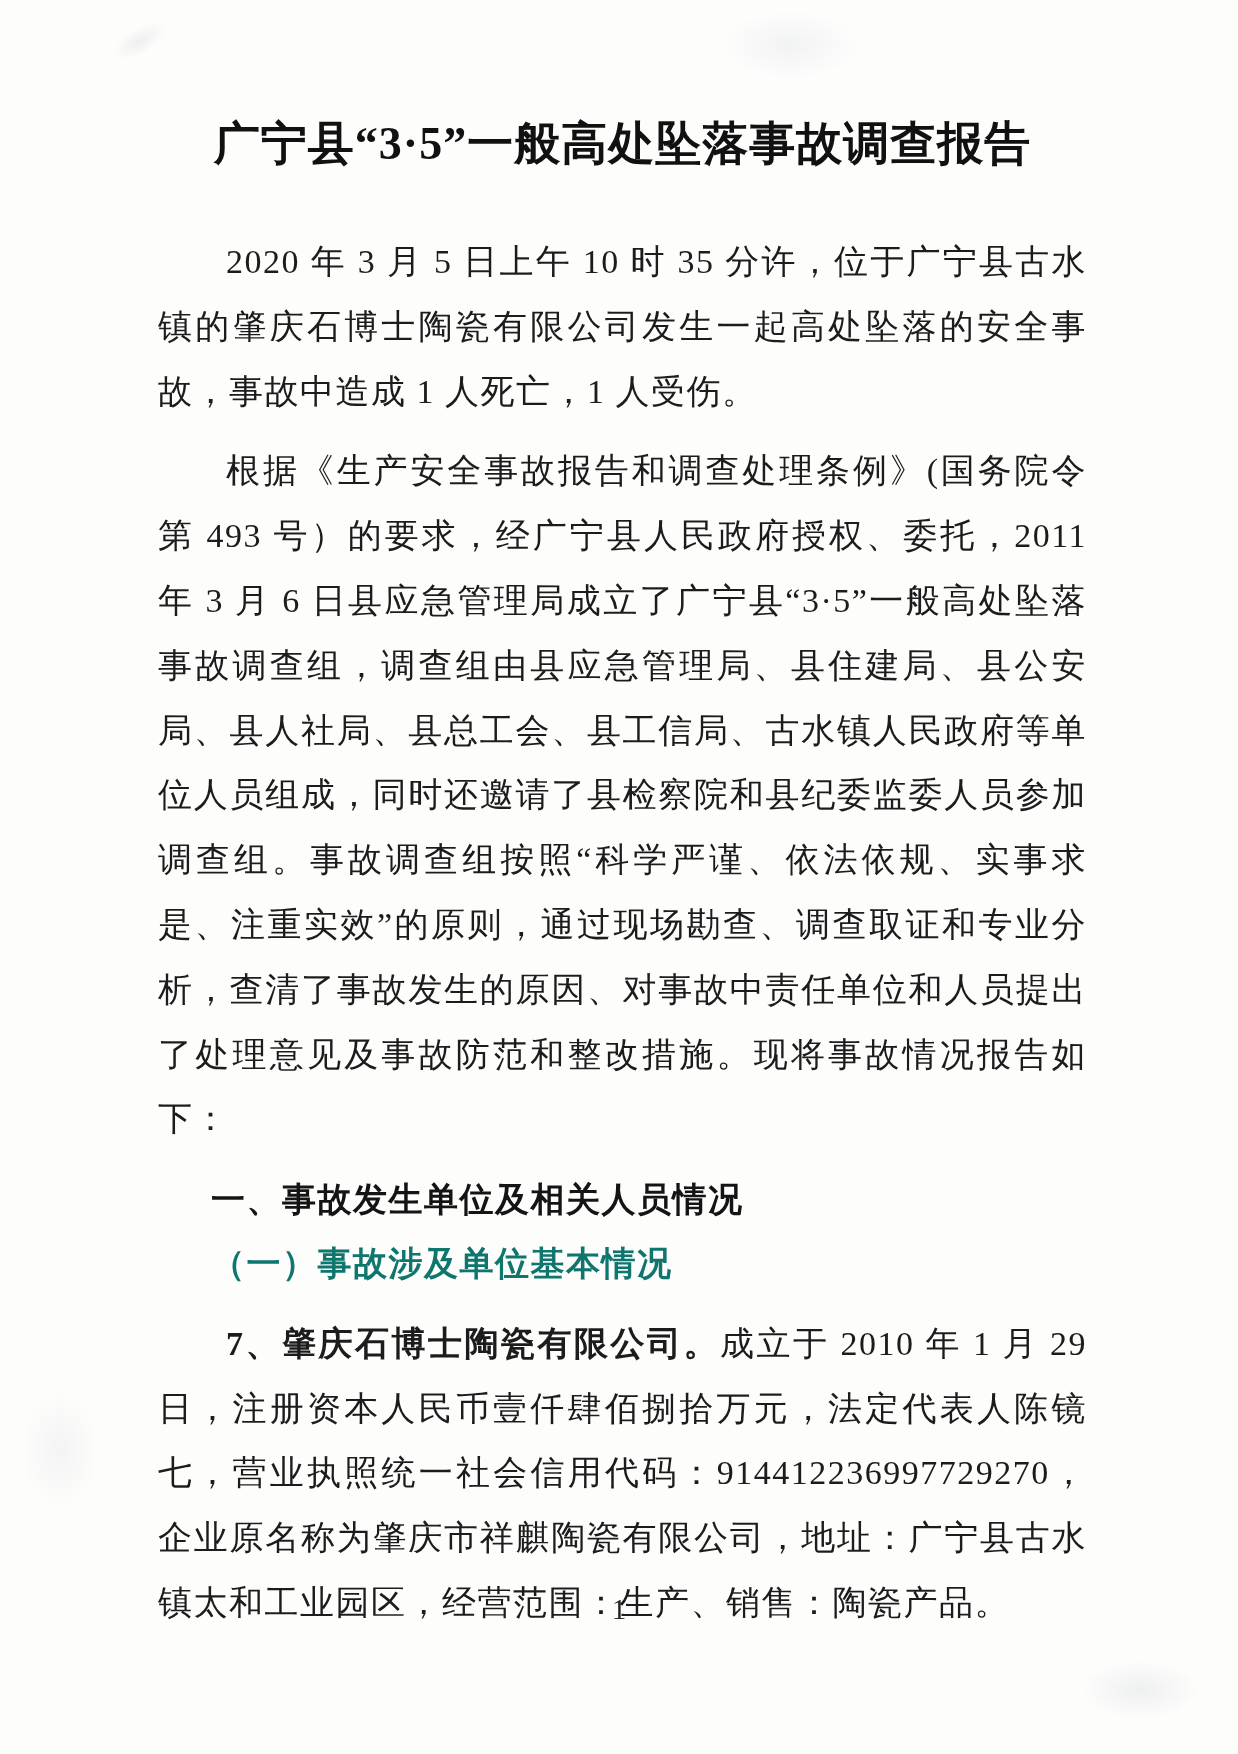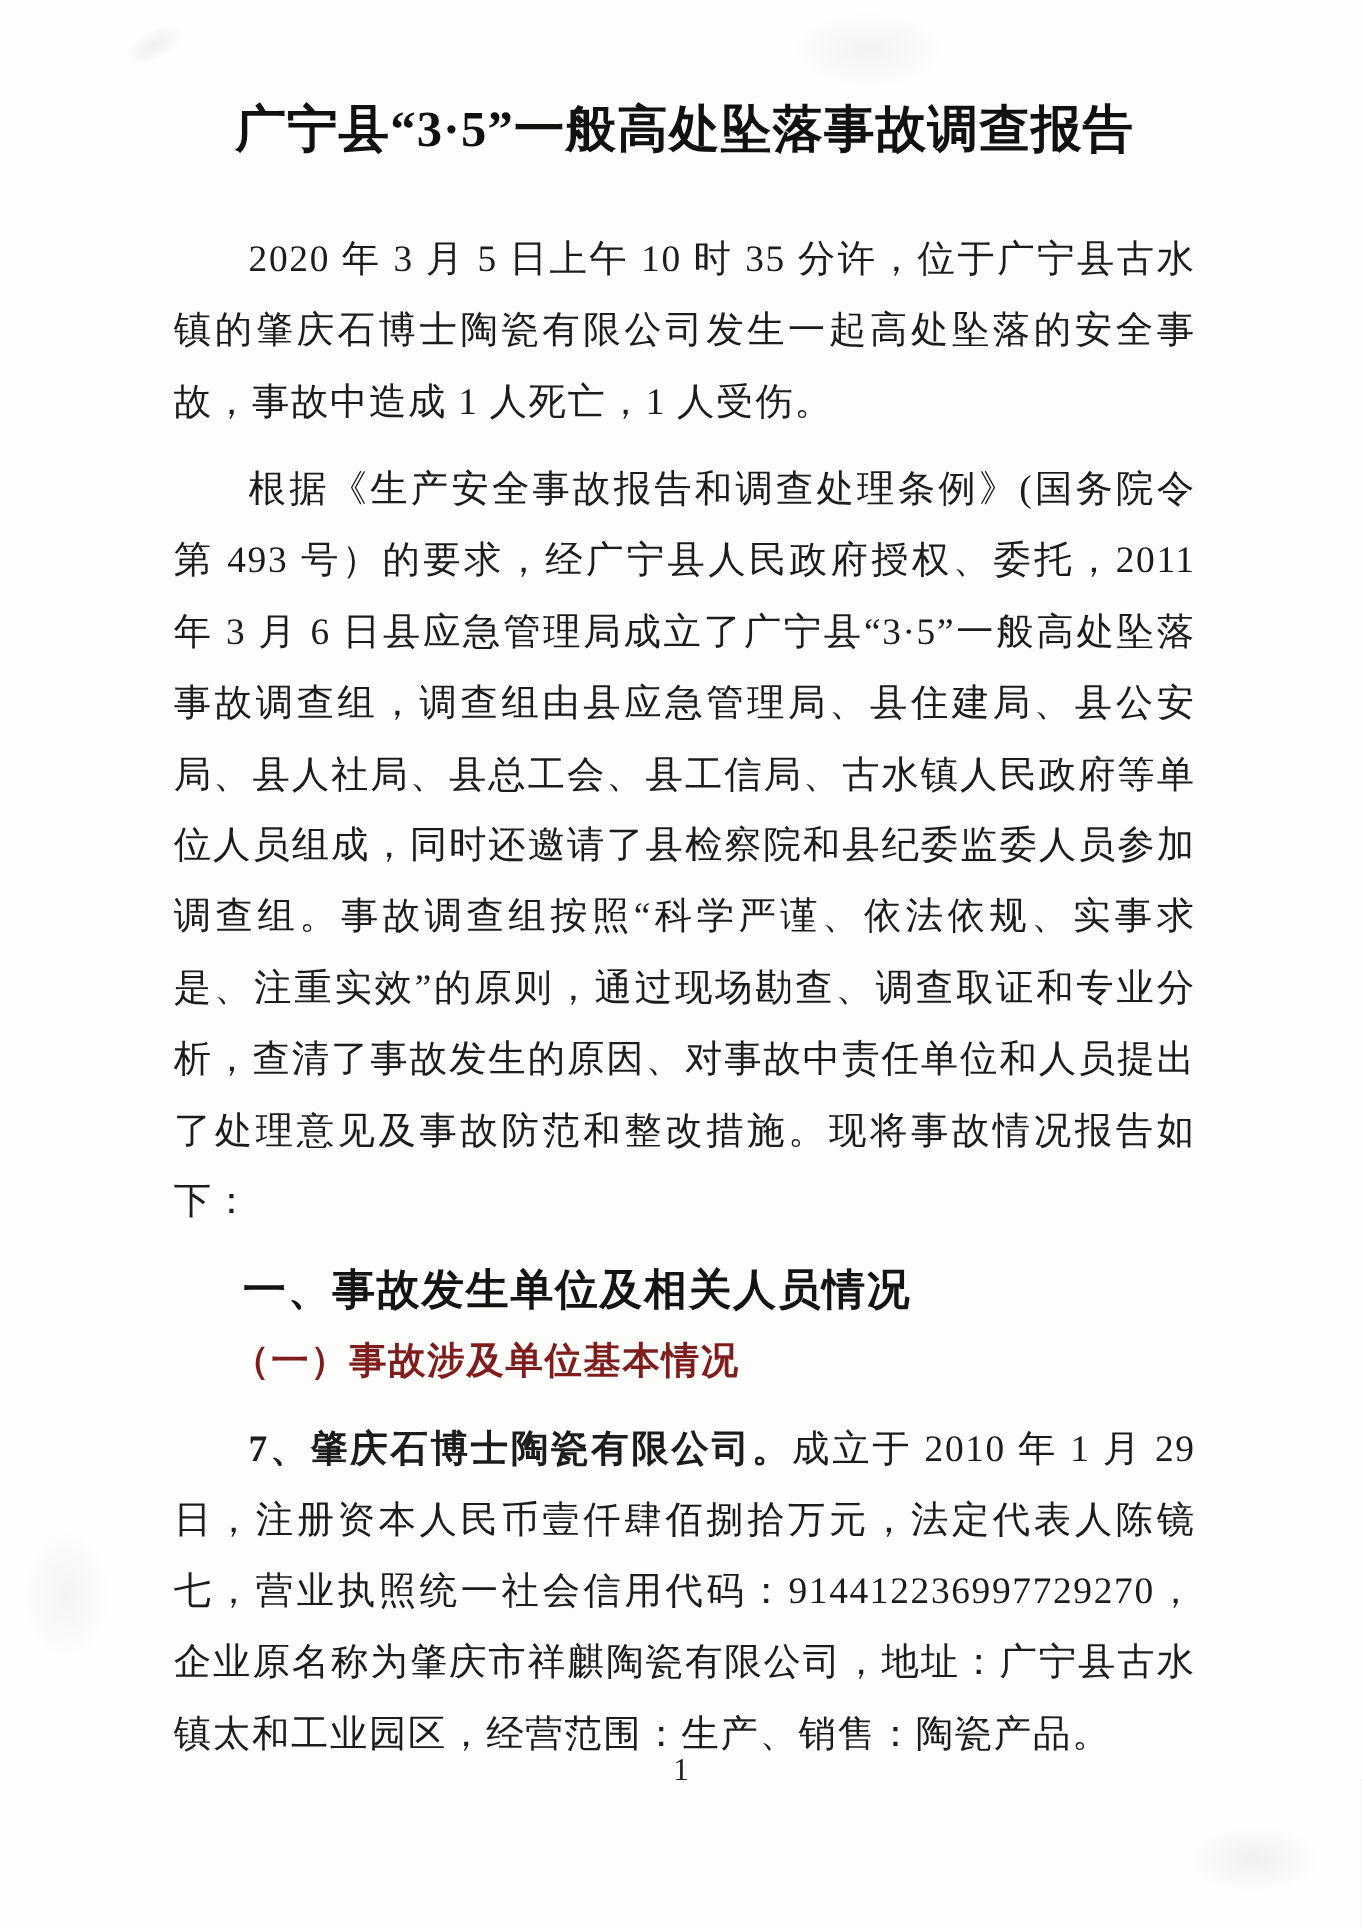--- a/index.html
+++ b/index.html
@@ -7,21 +7,21 @@
     padding: 0;
     background: #e9e9e9;
   }
   .page {
     position: relative;
     width: 1238px;
     height: 1754px;
     margin: 0 auto;
     background: #fdfdfc;
     box-sizing: border-box;
-    padding: 89px 136px 0 143px;
+    padding: 115px 136px 0 143px;
     font-family: "Liberation Serif", "DejaVu Serif", serif;
     color: #1c1c1c;
     overflow: hidden;
   }
   
   .artifact {
     position: absolute;
     pointer-events: none;
     border-radius: 50%;
   }
@@ -43,36 +43,36 @@
   .para {
     margin: 15px;
     font-size: 34px;
     line-height: 64.8px;
     letter-spacing: 1.5px;
     text-align: justify;
     text-indent: 2em;
   }
   .heading-1 {
     margin: 0;
-    font-size: 39px;
+    font-size: 34px;
     line-height: 64.8px;
     letter-spacing: 1.5px;
     text-indent: 2em;
     font-weight: 700;
     font-family: "Liberation Sans", "DejaVu Sans", sans-serif;
     color: #141414;
   }
   .heading-2 {
     margin: 0;
     font-size: 34px;
     line-height: 64.8px;
     letter-spacing: 1.5px;
     text-indent: 2em;
     font-weight: 700;
-    color: #7f1d1d;
+    color: #0f766e;
   }
   .lead {
     font-weight: 700;
   }
   .page-number {
     position: absolute;
     left: 0;
     right: 0;
     bottom: 128px;
     text-align: center;

